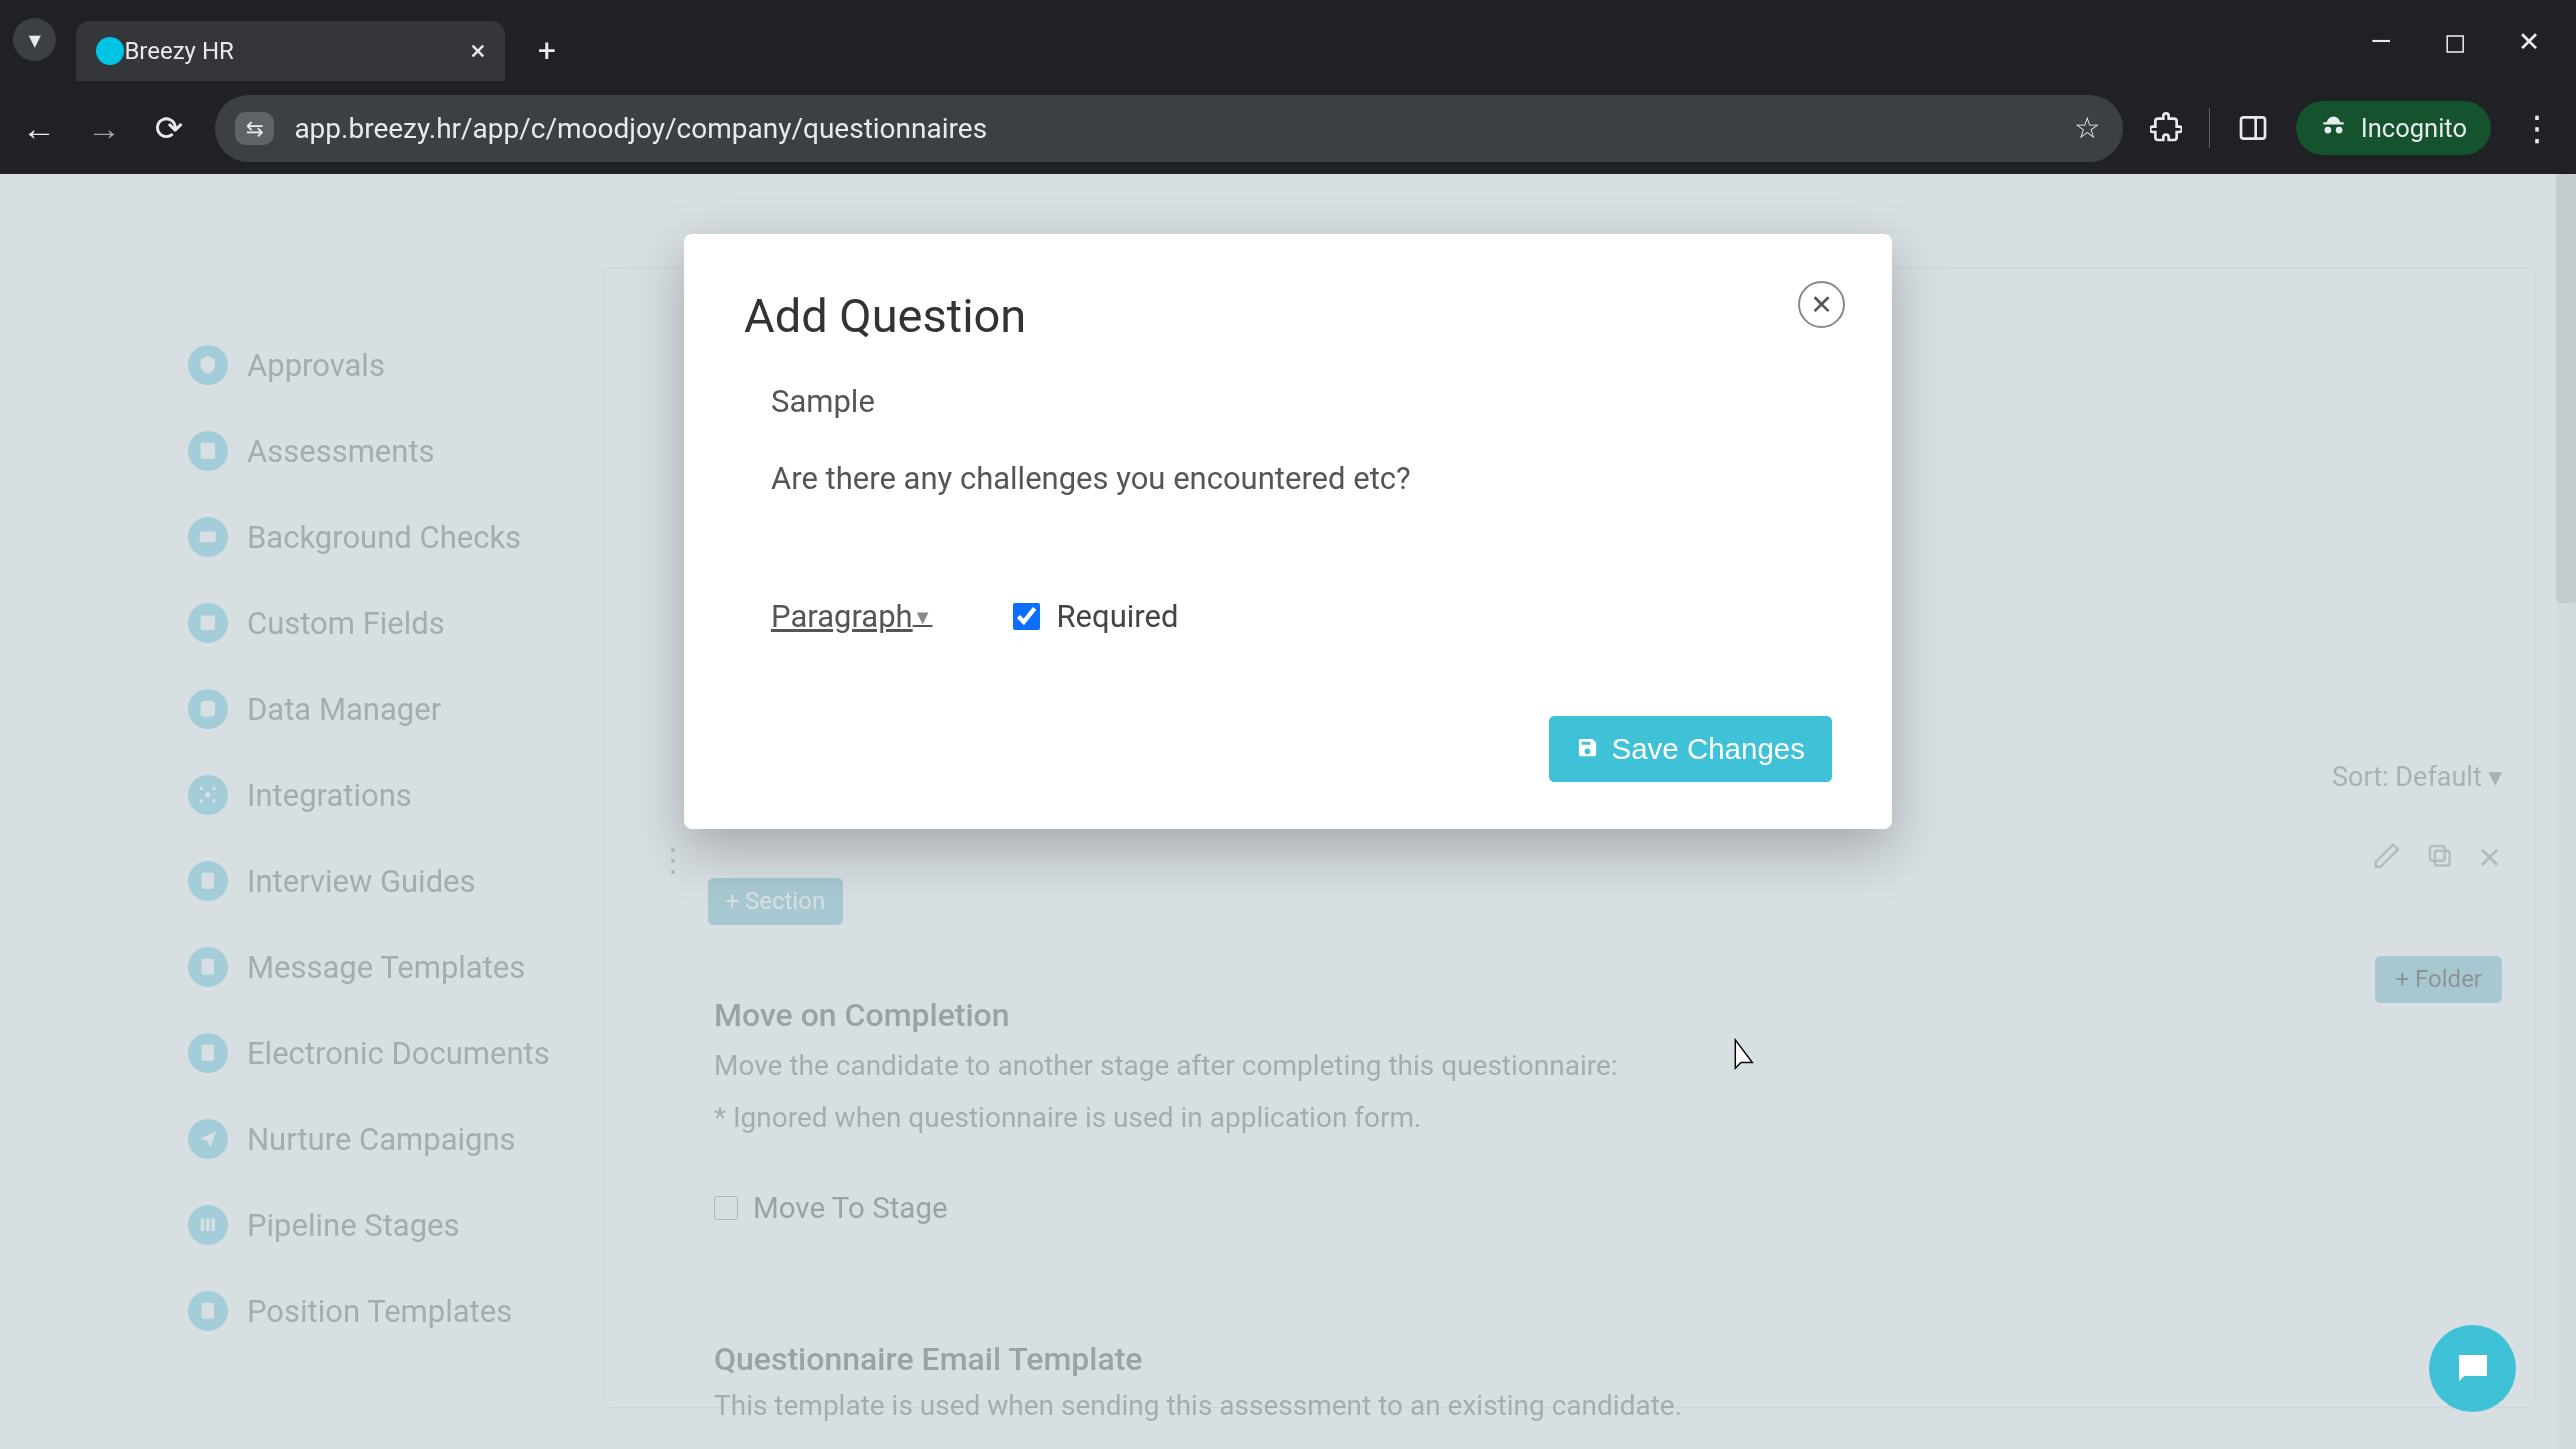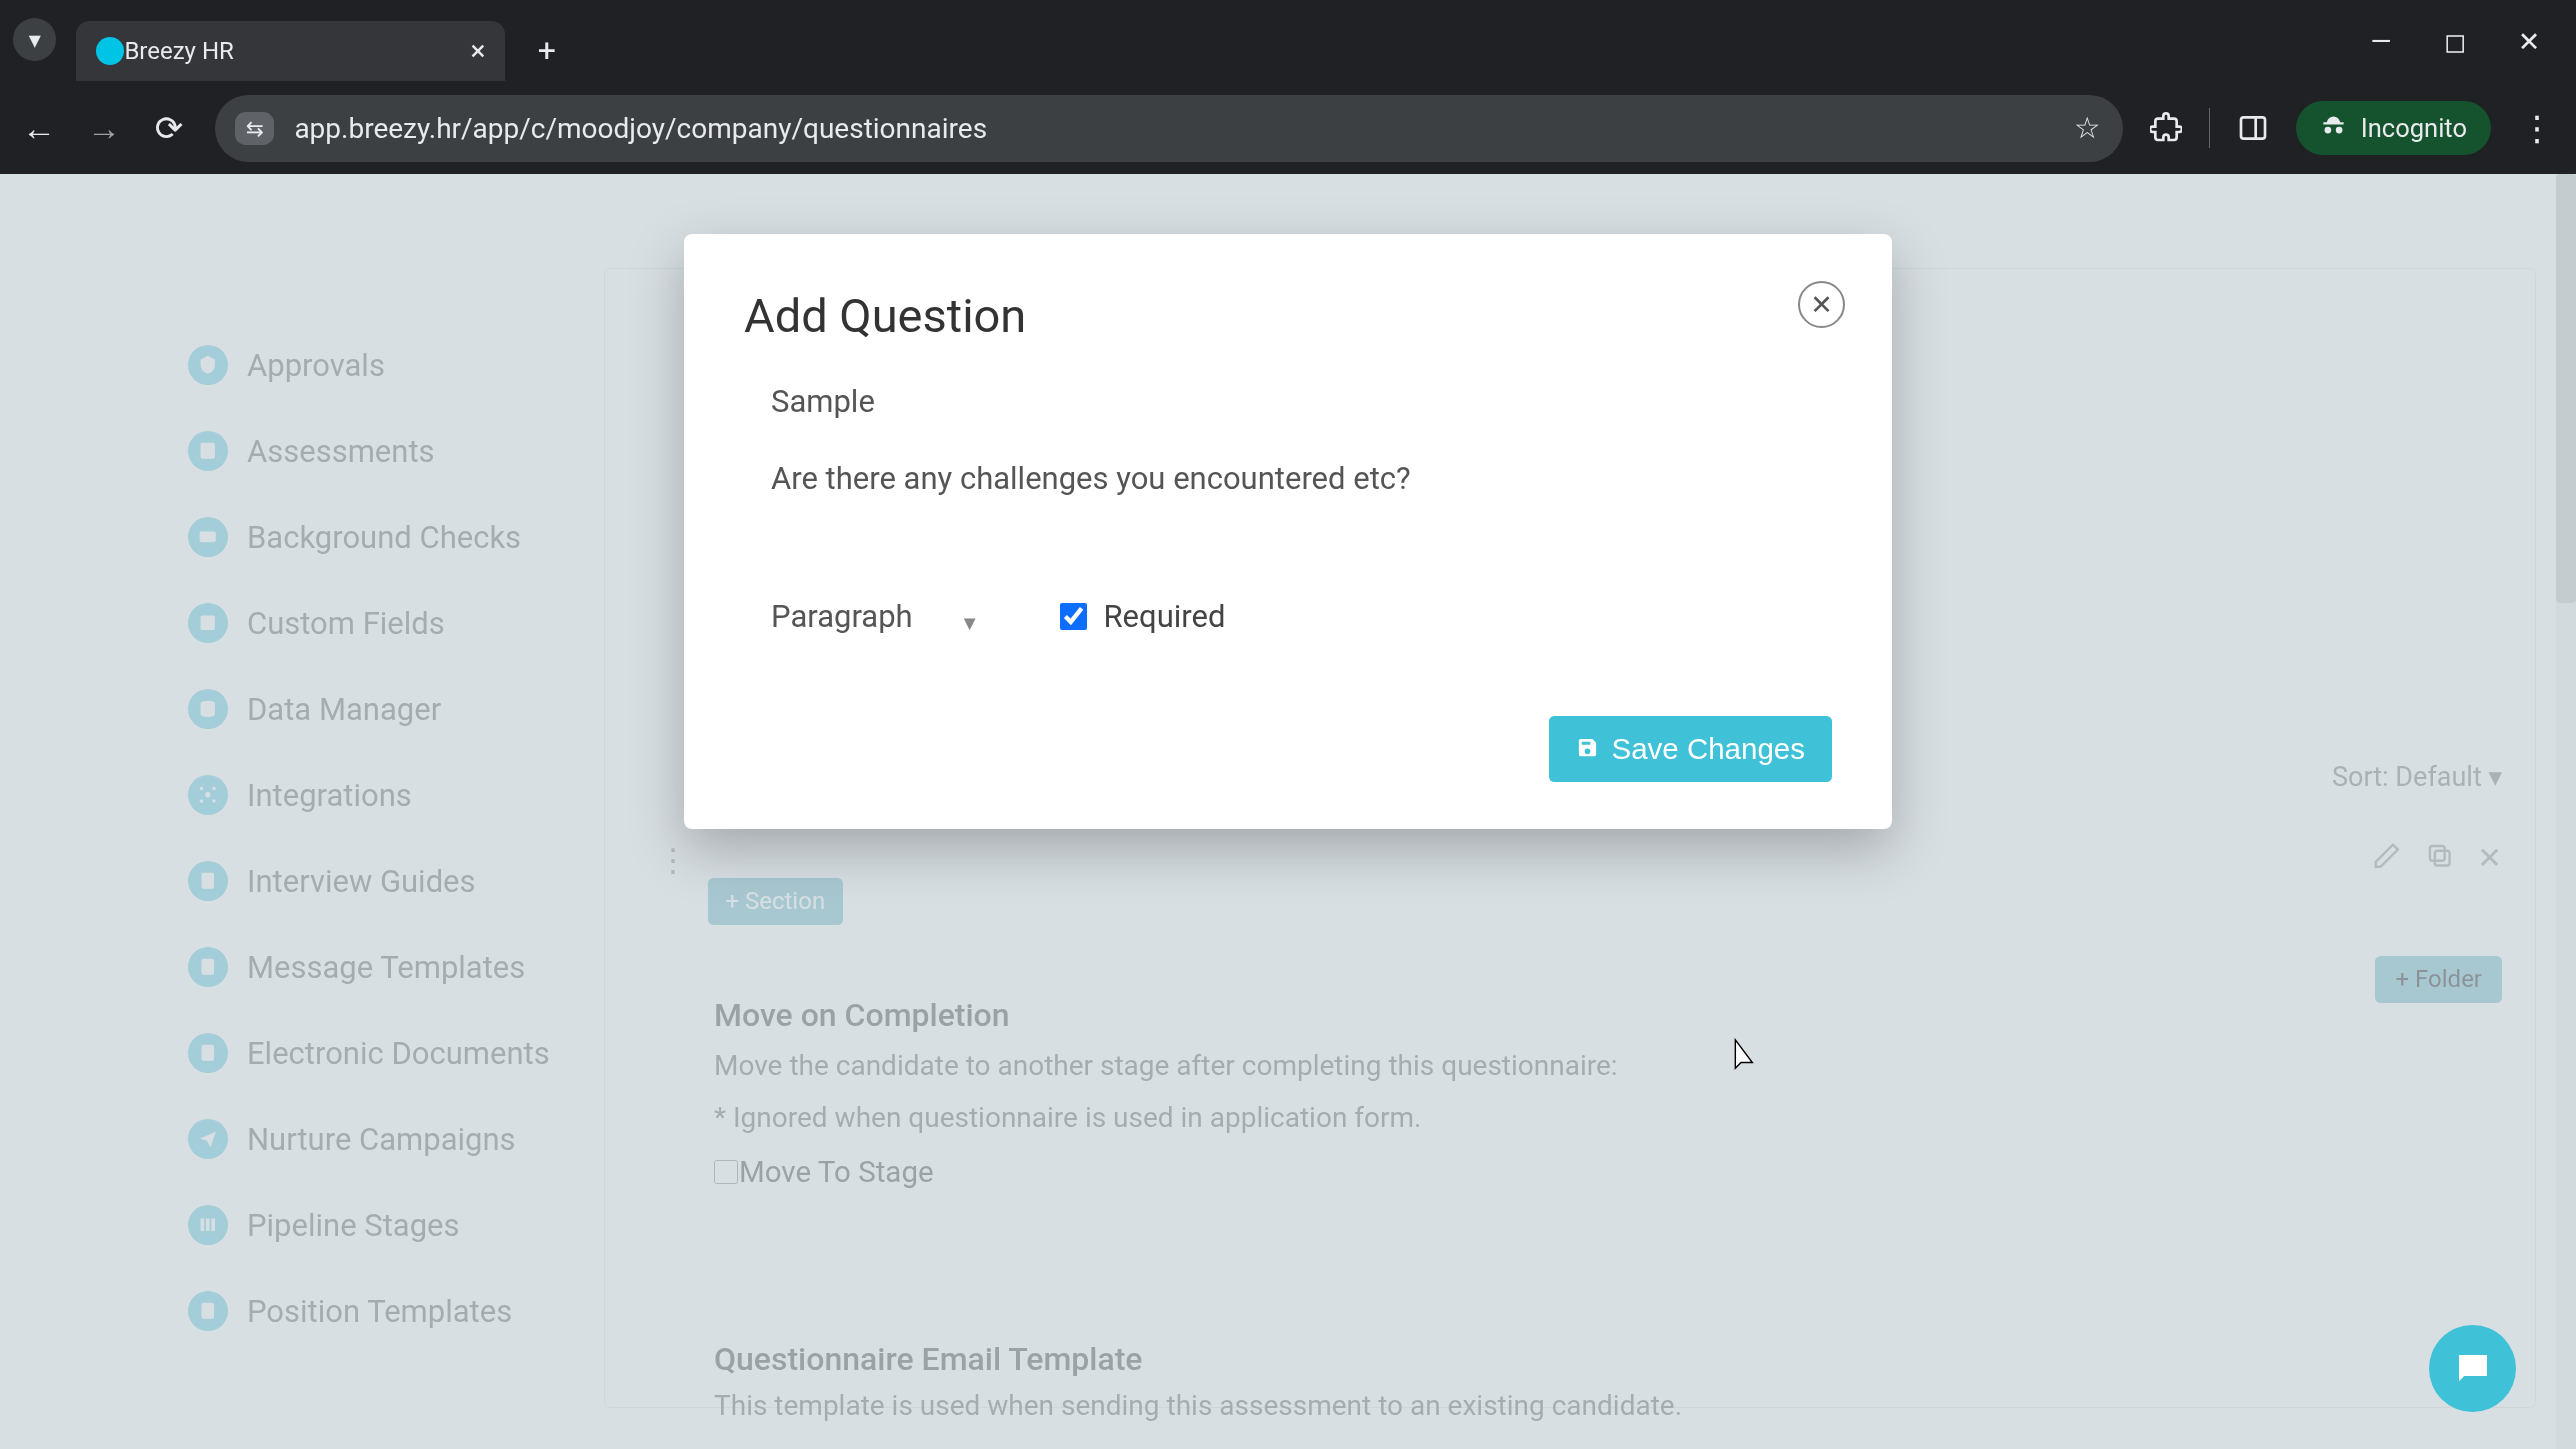--- a/index.html
+++ b/index.html
@@ -39,37 +39,37 @@
   .sort-row { position: absolute; top: 587px; right: 74px; font-size: 27px; color: #666; display: flex; align-items: center; gap: 6.7px; }
   .row-actions { position: absolute; top: 667px; right: 74px; display: flex; gap: 23px; }
   .row-actions span { font-size: 29.5px; color: #888; }
   .kebab { position: absolute; top: 667px; left: 657px; font-size: 32px; color: #888; }
   .section-btn { position: absolute; top: 704px; left: 708px; background: #5fb3c4; color: #fff; border-radius: 5.4px; padding: 9.4px 17.4px; font-size: 24px; }
   .folder-btn { position: absolute; top: 782px; right: 74px; background: #5fb3c4; color: #000000; border-radius: 5.4px; padding: 9.4px 20px; font-size: 24px; }
   .move-block { position: absolute; top: 822px; left: 714px; width: 1140px; }
   .move-block h3 { font-size: 32px; color: #333; font-weight: 500; margin-bottom: 10.7px; }
   .move-block p { font-size: 28px; color: #555; line-height: 1.5; margin-bottom: 10.7px; }
   .move-block .note { color: #555; }
-  .move-check { display: flex; align-items: center; gap: 1px; margin-top: 16px; }
+  .move-check { display: flex; align-items: center; gap: 15px; margin-top: 52px; }
   .move-check input { width: 24px; height: 24px; }
   .move-check label { font-size: 29.5px; color: #333; }
   .email-block { position: absolute; top: 1166px; left: 714px; width: 1140px; }
   .email-block h3 { font-size: 32px; color: #333; font-weight: 500; margin-bottom: 10.7px; }
   .email-block p { font-size: 28px; color: #555; }
 
   
   .overlay { position: absolute; inset: 0; background: rgba(200, 210, 215, 0.7); }
   .modal { position: absolute; top: 60px; left: 684px; width: 1208px; background: #fff; border-radius: 8px; box-shadow: 0 20px 54px rgba(0,0,0,0.25); padding: 54px 60px 47px; }
   .modal-title { font-size: 47px; font-weight: 400; color: #333; margin-bottom: 40px; }
   .modal-close { position: absolute; top: 47px; right: 47px; width: 47px; height: 47px; border: 2px solid #888; border-radius: 50%; display: flex; align-items: center; justify-content: center; font-size: 27px; color: #555; background: #fff; cursor: pointer; }
   .modal-body { padding-left: 27px; padding-right: 27px; }
   .field-label { font-size: 31px; color: #555; margin-bottom: 40px; }
   .field-question { font-size: 31px; color: #555; margin-bottom: 101px; }
   .type-row { display: flex; align-items: center; gap: 81px; margin-bottom: 81px; }
-  .type-select { display: flex; align-items: flex-end; gap: 47px; font-size: 31px; color: #555; }
+  .type-select { display: flex; align-items: center; font-size: 31px; color: #555; text-decoration: underline; }
   .required-wrap { display: flex; align-items: center; gap: 16px; }
   .required-wrap input { width: 27px; height: 27px; accent-color: #0d6efd; }
   .required-wrap label { font-size: 31px; color: #444; }
   .modal-footer { display: flex; justify-content: flex-end; }
   .save-btn { background: #3fc1d8; color: #fff; border: none; border-radius: 5.4px; padding: 16px 27px; font-size: 29.5px; display: flex; align-items: center; gap: 12px; cursor: pointer; }
 
   
   .cursor { position: absolute; top: 863px; left: 1724px; pointer-events: none; }
   .cursor svg { width: 34px; height: 34px; }
 

